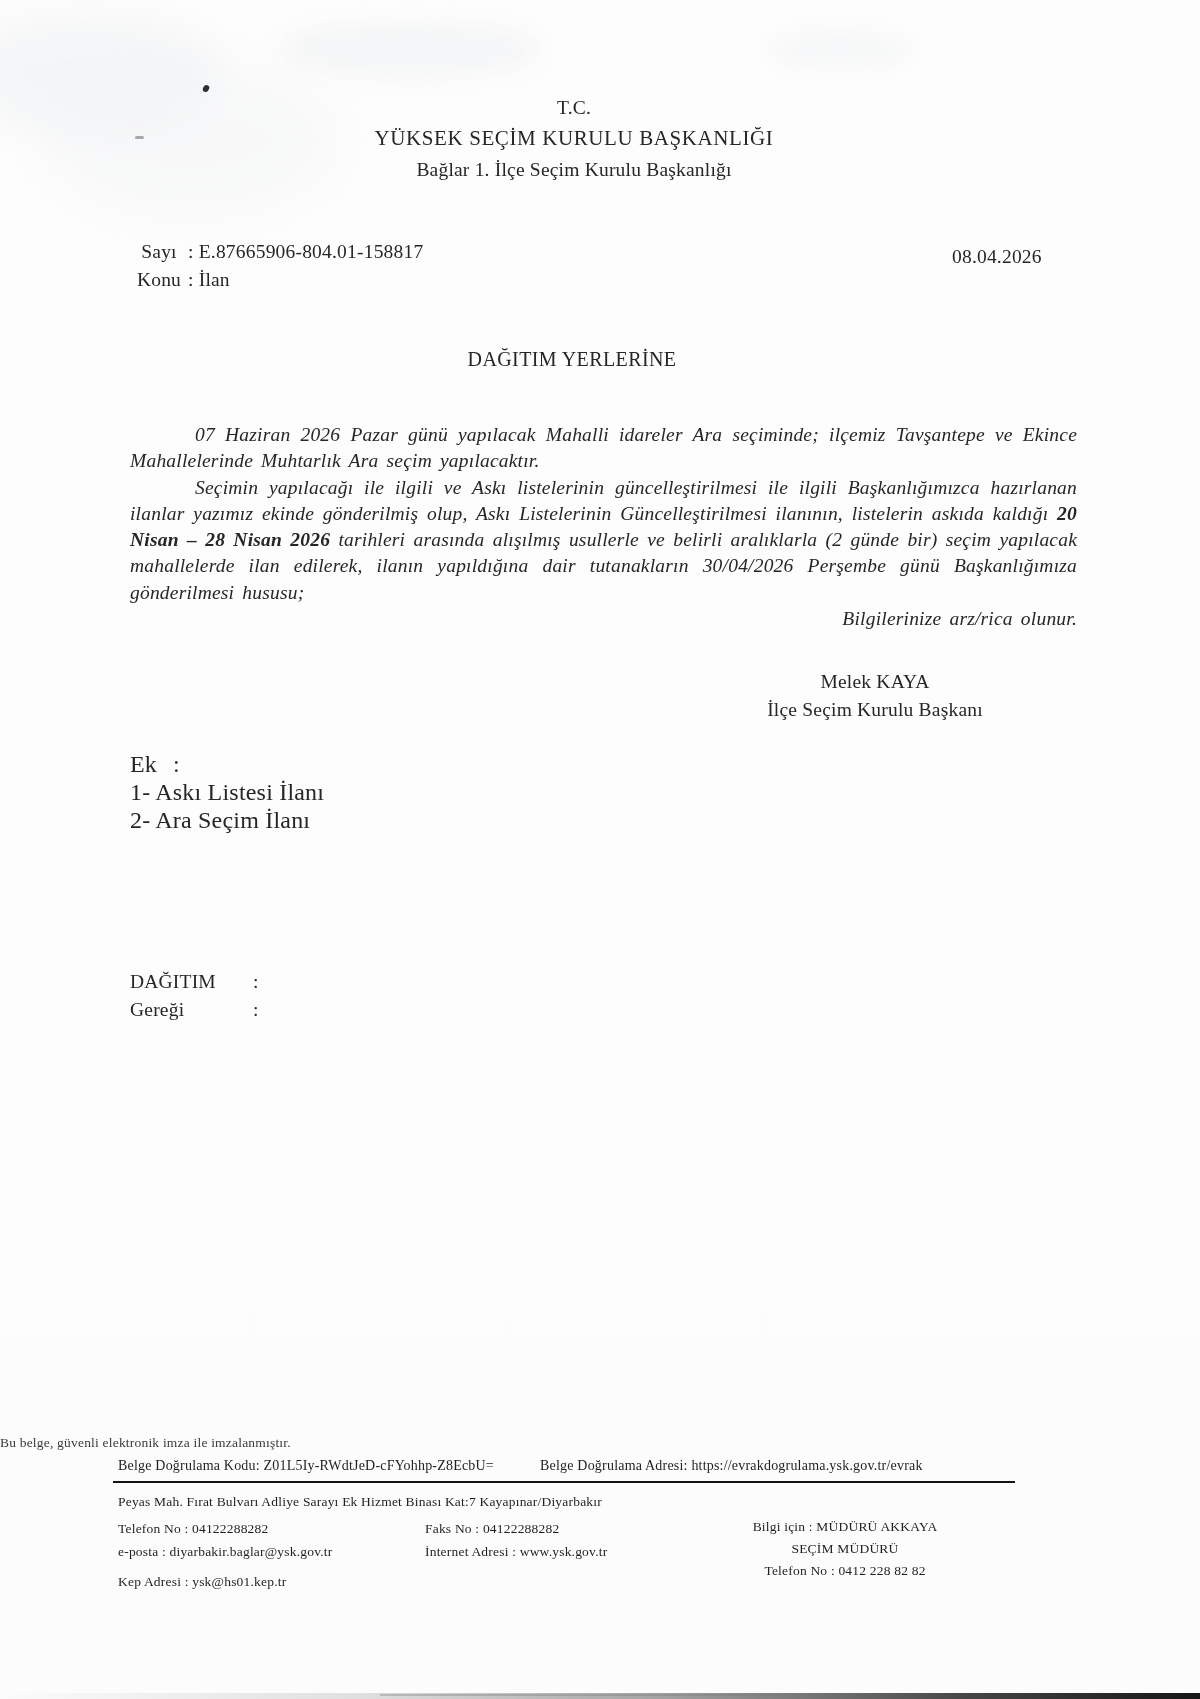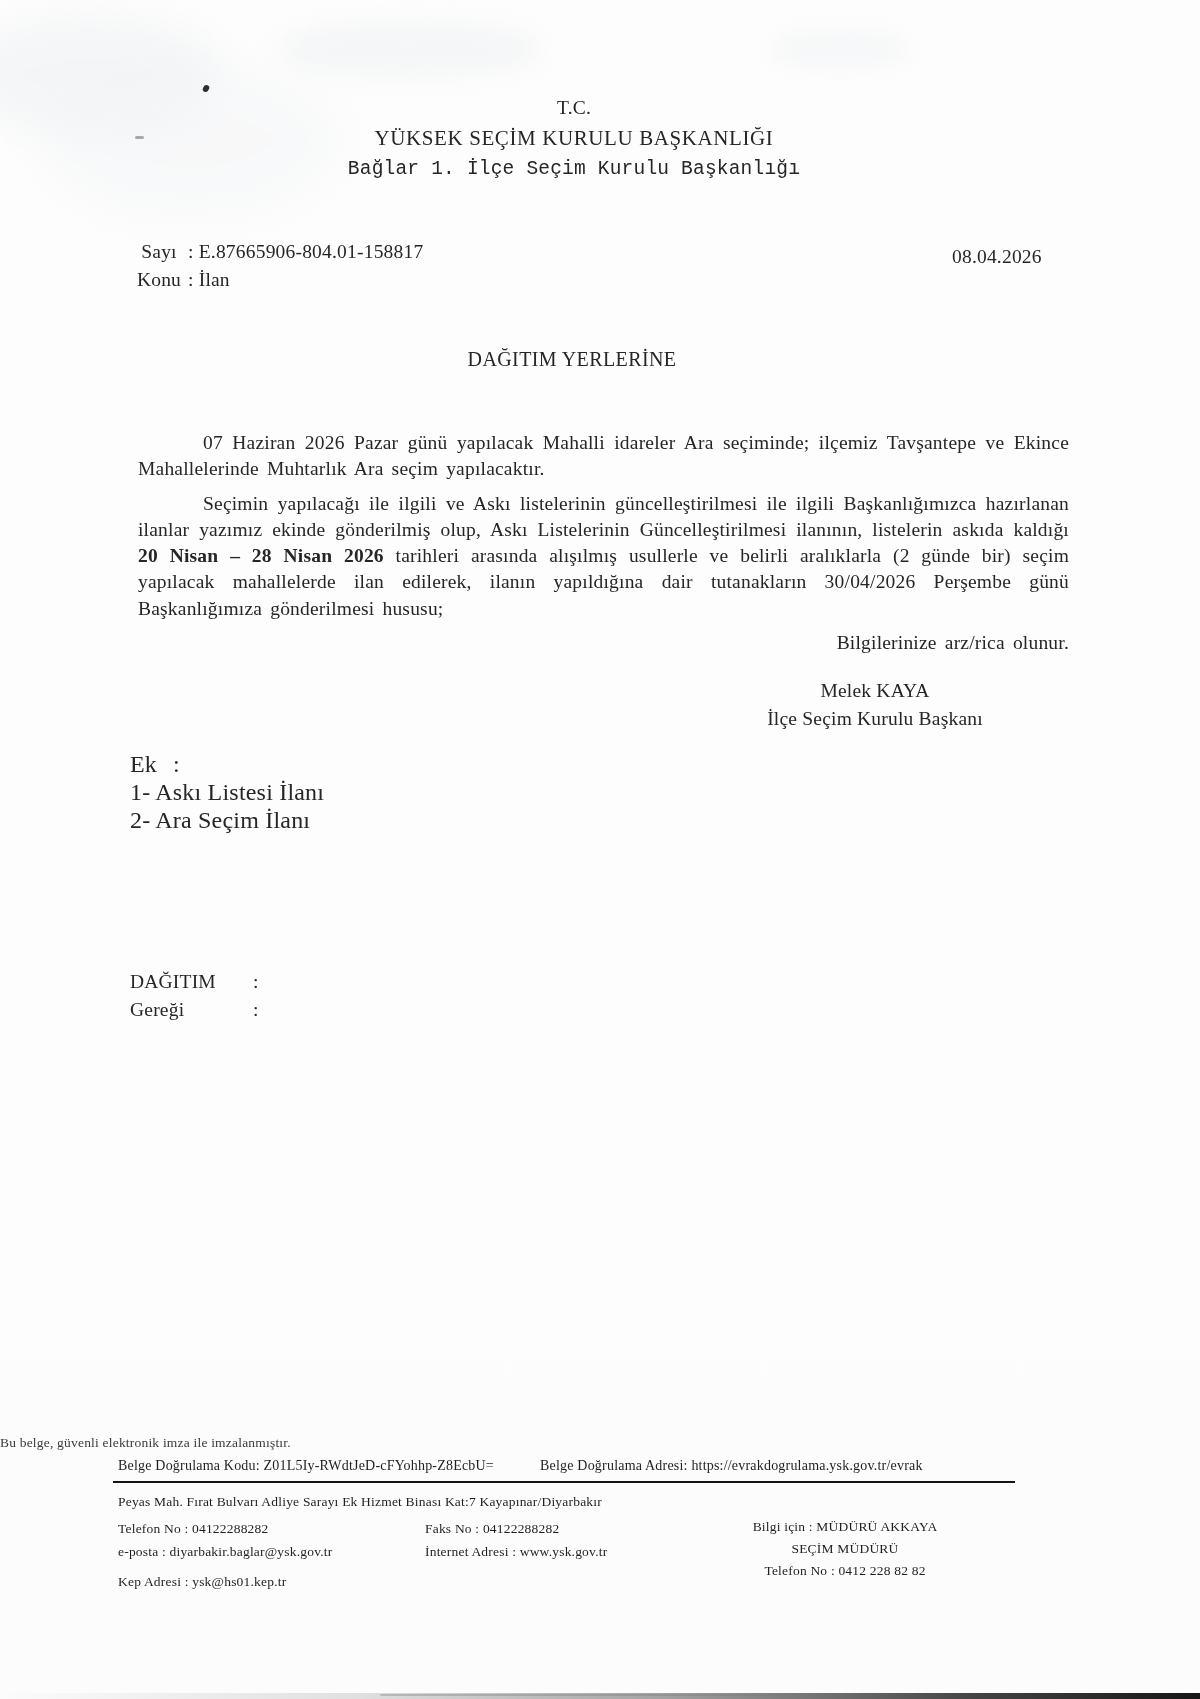--- a/index.html
+++ b/index.html
@@ -11,34 +11,34 @@
     font-family:"Liberation Serif","DejaVu Serif",serif;
     color:#262626;
     overflow:hidden;
     letter-spacing:.2px;
   }
   .abs{position:absolute;}
   
   .letterhead{top:92px;left:0;right:52px;text-align:center;line-height:31px;}
   .lh-tc{font-size:19.5px;}
   .lh-title{font-size:21px;letter-spacing:.6px;}
-  .lh-sub{font-size:19.5px;font-family:Liberation Mono, monospace;}
+  .lh-sub{font-size:19.5px;}
   
   .meta{top:238px;left:130px;font-size:19.5px;line-height:27.5px;}
   .meta-label{display:inline-block;width:58px;text-align:center;}
   .doc-date{top:246px;left:952px;font-size:19.5px;}
   
   .subject{top:348px;left:0;right:56px;text-align:center;font-size:20px;letter-spacing:.4px;}
   
   .body-block{top:422px;left:130px;width:947px;}
-  .body-block p{margin:8px;text-align:justify;text-indent:65px;font-size:19.5px;line-height:26.3px;word-spacing:3px;}
+  .body-block p{margin:0;text-align:justify;text-indent:65px;font-size:19.5px;line-height:26.3px;word-spacing:3px;font-style:italic;}
   .body-block p.no-just{text-align:right;}
   .bold{font-weight:bold;}
   
-  .signature{top:668px;left:700px;width:350px;text-align:center;font-size:19.5px;line-height:27.5px;margin-top:9px;}
+  .signature{top:668px;left:700px;width:350px;text-align:center;font-size:19.5px;line-height:27.5px;}
   
   .attachments{top:750px;left:130px;font-size:24px;line-height:28px;}
   .ek-label{display:inline-block;width:43px;}
   
   .distribution{top:968px;left:130px;font-size:19.5px;line-height:28px;}
   .dist-label{display:inline-block;width:123px;}
   .recipients{top:1045px;left:130px;font-size:19.5px;line-height:27px;}
   
   .esign-note{top:1435px;left:0;right:44px;text-align:left;font-size:13.5px;color:#3a3a3a;}
   .code-left{top:1458px;left:118px;font-size:14px;color:#1f1f1f;}

